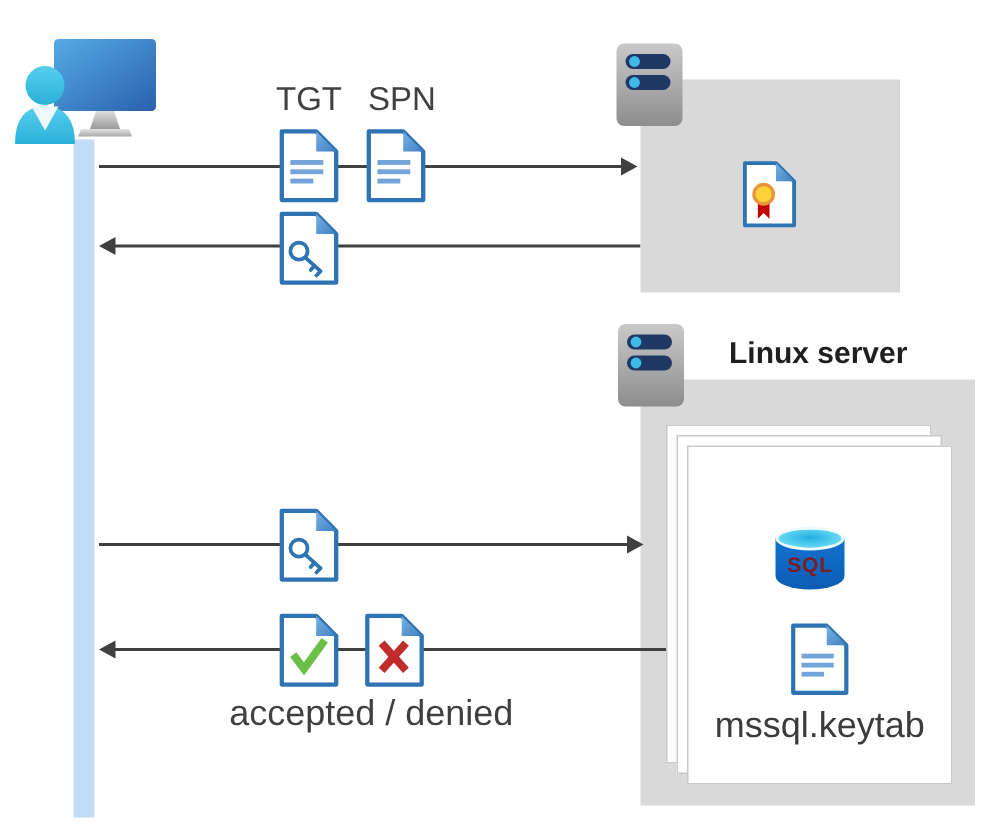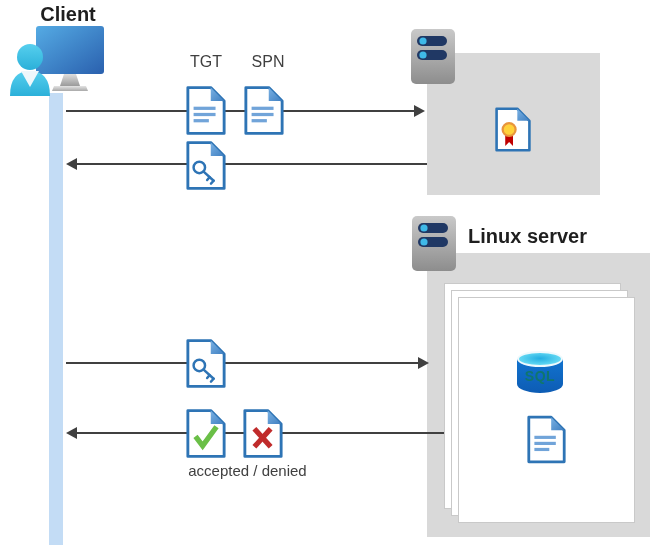--- a/index.html
+++ b/index.html
@@ -2,34 +2,34 @@
 <html><head>
 <meta charset="utf-8">
 <style>
   html,body{margin:0;padding:0;background:#ffffff;}
   .canvas{
     position:relative;width:660px;height:558px;background:#ffffff;overflow:hidden;
     font-family:"Liberation Sans", sans-serif;
   }
   .abs{position:absolute;}
   .title{font-weight:bold;color:#1f1f1f;font-size:20px;line-height:25px;}
-  .sublabel{color:#404040;font-size:16px;}
+  .sublabel{color:#404040;font-size:22px;}
   .center{text-align:center;}
   .graybox{background:#d9d9d9;}
   .lifeline{background:#c3dcf5;}
   .card{background:#ffffff;border:1px solid #c9c9c9;box-sizing:border-box;}
   .hline{border-top:2px solid #404040;height:0;}
   .ah-right{width:0;height:0;border-top:6px solid transparent;border-bottom:6px solid transparent;border-left:11px solid #404040;}
   .ah-left{width:0;height:0;border-top:6px solid transparent;border-bottom:6px solid transparent;border-right:11px solid #404040;}
   
   .sql-icon{width:46px;height:47px;}
   .sql-body{position:absolute;left:0;top:8px;width:46px;height:34px;background:linear-gradient(180deg,#1173cf,#0d5cb4);border-radius:0 0 23px 23px / 0 0 9px 9px;}
   .sql-top{position:absolute;left:0;top:0;width:46px;height:16px;border-radius:50%;background:radial-gradient(ellipse at 50% 45%,#22aee2 0%,#5fd6f2 65%,#9deafa 100%);border:2px solid #eef9fd;box-sizing:border-box;}
-  .sql-text{position:absolute;left:0;top:17px;width:100%;text-align:center;color:#0f766e;font-weight:bold;font-size:14px;letter-spacing:.5px;}
-  .small-note{color:#3b3b3b;font-size:15px;}
+  .sql-text{position:absolute;left:0;top:17px;width:100%;text-align:center;color:#7f1d1d;font-weight:bold;font-size:14px;letter-spacing:.5px;}
+  .small-note{color:#3b3b3b;font-size:24px;}
 </style>
 </head>
 <body>
 
 <div class="canvas">
 
   <svg width="0" height="0" style="position:absolute" aria-hidden="true">
     <defs>
       <linearGradient id="gradMonitor" x1="0" y1="0" x2="1" y2="1">
         <stop offset="0" stop-color="#55abe4"></stop>
@@ -47,21 +47,20 @@
         <stop offset="0" stop-color="#dedede"></stop>
           <stop offset="1" stop-color="#9a9a9a"></stop>
       </linearGradient>
       <linearGradient id="gradFold" x1="0" y1="0" x2="1" y2="1">
         <stop offset="0" stop-color="#7ab1e3"></stop>
           <stop offset="1" stop-color="#3f7fc1"></stop>
       </linearGradient>
     </defs>
   </svg>
 
-  <div class="abs title center" style="left:18px;top:2px;width:100px;">Client</div>
 
   <div class="abs lifeline" style="left:49px;top:93px;width:14px;height:452px;"></div>
 
   <svg class="abs" style="left:8px;top:24px;" width="100" height="78" viewBox="0 0 100 78">
     <rect x="28" y="2" width="68" height="48" rx="3" fill="url(#gradMonitor)"></rect>
     <polygon points="56,50 68,50 72,62 52,62" fill="url(#gradStand)"></polygon>
     <polygon points="46,62 78,62 80,67 44,67" fill="url(#gradStand)" opacity="0.85"></polygon>
     <g>
       <circle cx="22" cy="33" r="13" fill="url(#gradPerson)"></circle>
       <path d="M2 72 Q2 47 22 47 Q42 47 42 72 Z" fill="url(#gradPerson)"></path>
@@ -122,40 +121,41 @@
   </svg>
 
   <div class="abs graybox" style="left:427px;top:253px;width:223px;height:284px;"></div>
   <svg class="abs" style="left:411px;top:215px;" width="46" height="57" viewBox="0 0 46 57">
     <rect x="1" y="1" width="44" height="55" rx="5" fill="url(#gradServer)"></rect>
     <rect x="7" y="8" width="30" height="10" rx="5" fill="#203864"></rect>
     <rect x="7" y="22" width="30" height="10" rx="5" fill="#203864"></rect>
     <circle cx="13" cy="13" r="3.6" fill="#3fb9e8"></circle>
     <circle cx="13" cy="27" r="3.6" fill="#3fb9e8"></circle>
   </svg>
-  <div class="abs title" style="left:468px;top:224px;width:170px;">Linux server</div>
+  <div class="abs title" style="left:486px;top:224px;width:170px;">Linux server</div>
 
   <div class="abs card" style="left:444px;top:283px;width:177px;height:226px;"></div>
   <div class="abs card" style="left:451px;top:290px;width:177px;height:226px;"></div>
   <div class="abs card" style="left:458px;top:297px;width:177px;height:226px;"></div>
 
 
   <div class="abs sql-icon" style="left:517px;top:351px;">
     <div class="sql-body"></div>
     <div class="sql-top"></div>
     <div class="sql-text">SQL</div>
   </div>
 
   <svg class="abs" style="left:526px;top:414px;" width="41" height="51" viewBox="0 0 44 54">
     <path d="M3 3 H27 L41 17 V51 H3 Z" fill="#ffffff" stroke="#2e74b5" stroke-width="3" stroke-linejoin="round"></path>
     <path d="M27 3 L27 17 L41 17 Z" fill="url(#gradFold)"></path>
     <rect x="9" y="23" width="23" height="3.4" fill="#71a4d9"></rect>
     <rect x="9" y="29.5" width="23" height="3.4" fill="#71a4d9"></rect>
     <rect x="9" y="36" width="16" height="3.4" fill="#71a4d9"></rect>
   </svg>
+  <div class="abs small-note center" style="left:458px;top:470px;width:177px;">mssql.keytab</div>
 
   <div class="abs hline" style="left:66px;top:362px;width:352px;"></div>
   <div class="abs ah-right" style="left:418px;top:357px;"></div>
 
   <svg class="abs" style="left:185px;top:337px;" width="42" height="53" viewBox="0 0 44 54">
     <path d="M3 3 H27 L41 17 V51 H3 Z" fill="#ffffff" stroke="#2e74b5" stroke-width="3" stroke-linejoin="round"></path>
     <path d="M27 3 L27 17 L41 17 Z" fill="url(#gradFold)"></path>
     <g stroke="#2e74b5" stroke-width="2.6" fill="none" stroke-linecap="round">
       <circle cx="15" cy="29" r="6"></circle>
       <path d="M19.5 33.5 L30 43"></path>

